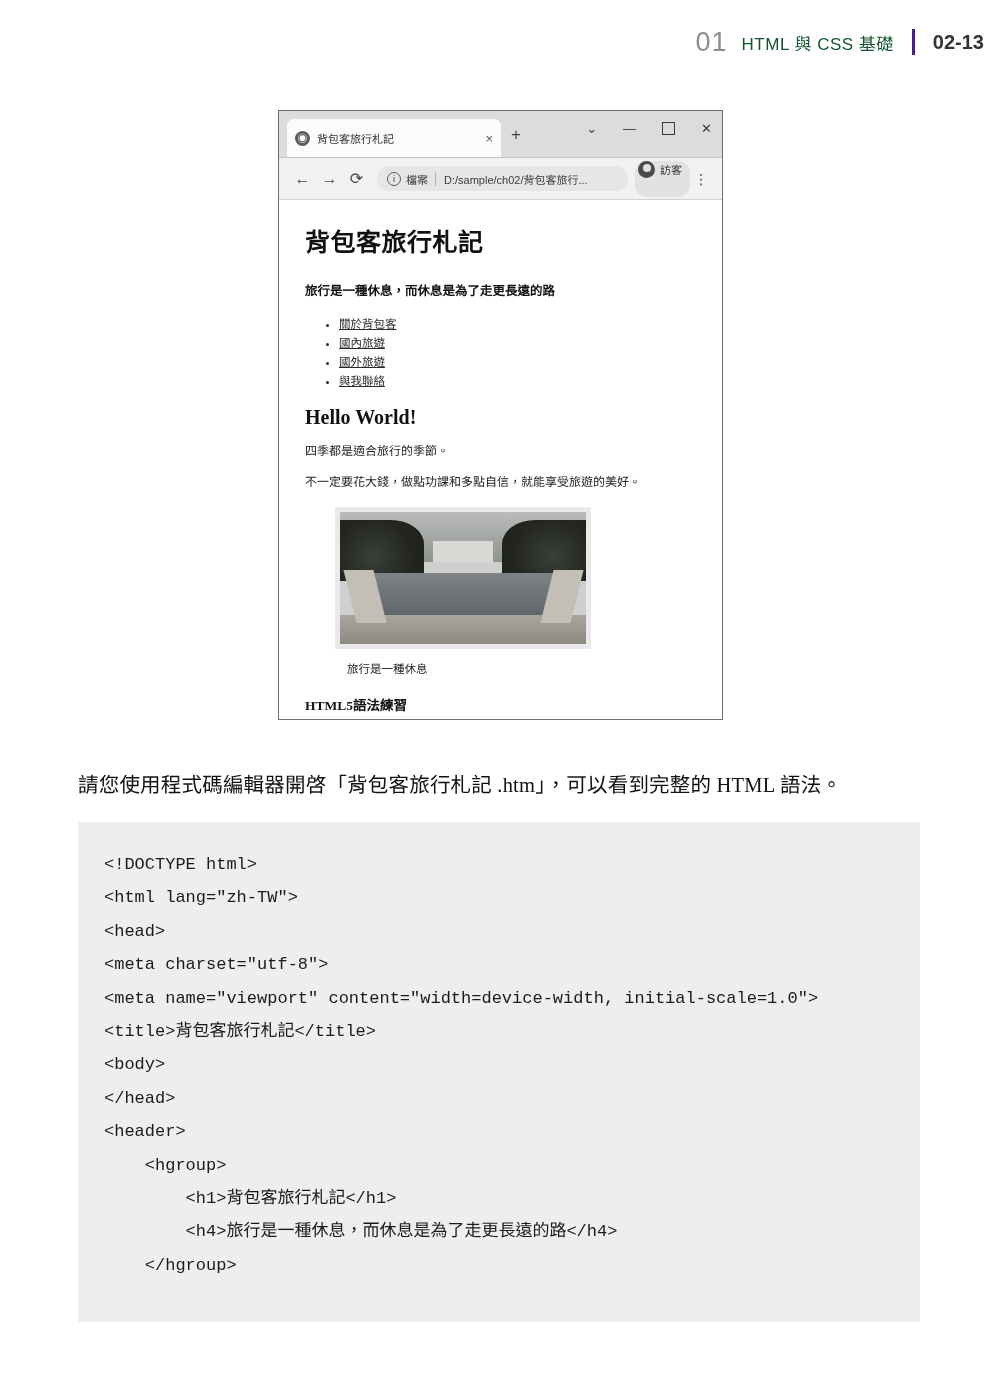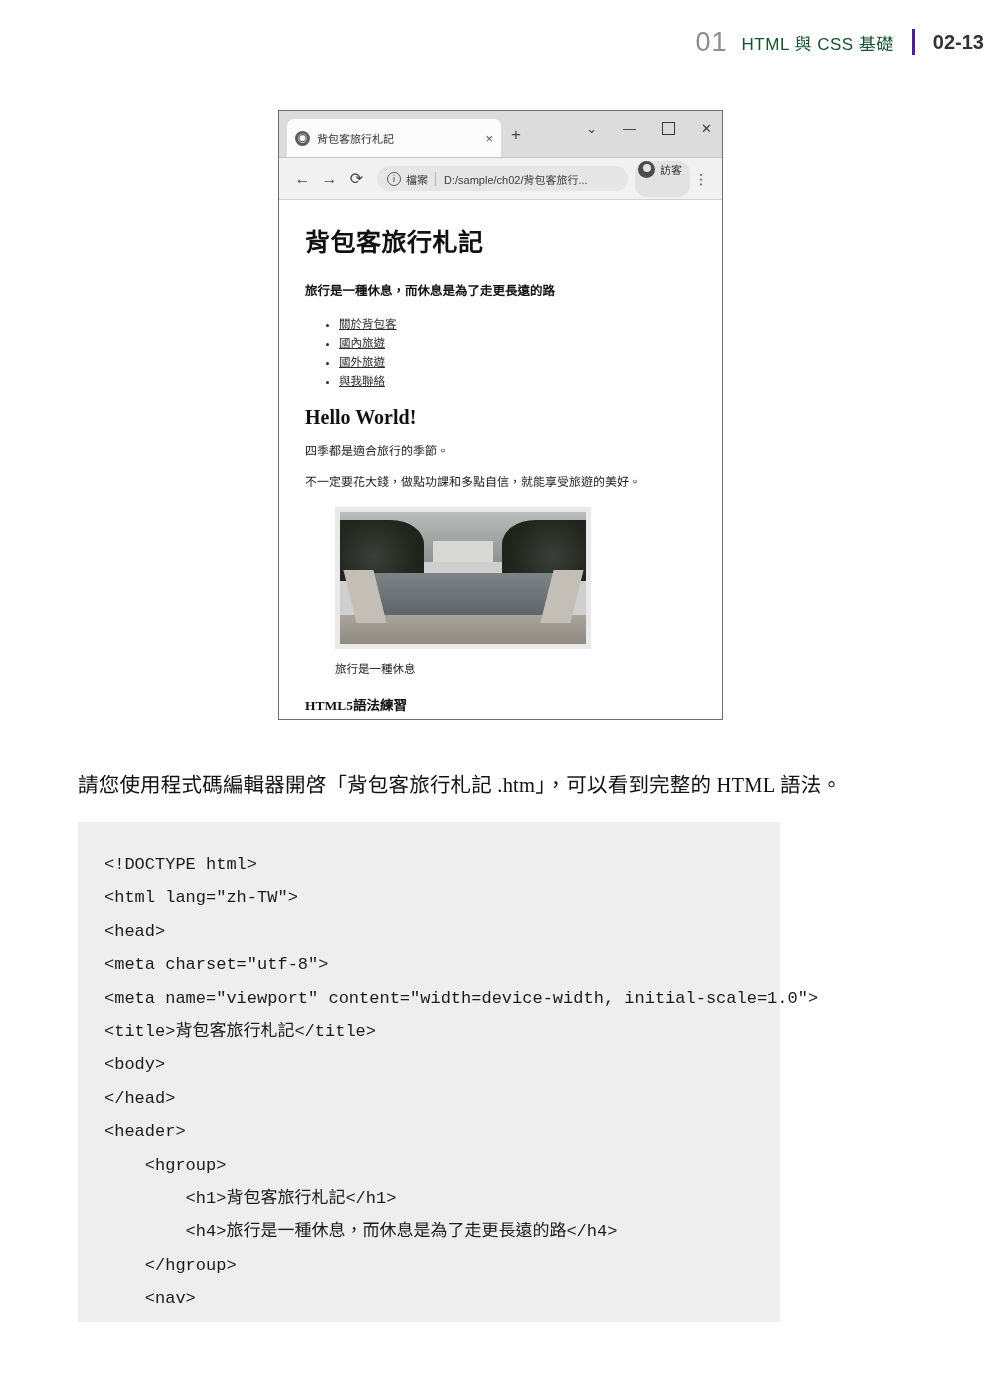--- a/index.html
+++ b/index.html
@@ -334,21 +334,21 @@
     position: absolute;
     right: 4%; top: 44%;
     width: 12%; height: 40%;
     background: #c3bfb6;
     transform: skewX(-14deg);
   }
   .figcaption {
     font-size: 11.5px;
     color: #222;
     margin-top: 11px;
-    margin-left: 0;
+    margin-left: 12px;
   }
   .doc-footer {
     font-family: "Liberation Serif", serif;
     font-size: 13.5px;
     font-weight: bold;
     color: #111;
     margin-top: 18px;
   }
 
   
@@ -361,21 +361,21 @@
     font-size: 20.5px;
     color: #111;
     letter-spacing: 0.2px;
   }
 
   
   .code-block {
     position: absolute;
     left: 78px;
     top: 822px;
-    width: 702px;
+    width: 842px;
     height: 500px;
     background: #eeeeee;
     padding: 26px 26px 0 26px;
     box-sizing: border-box;
   }
   .code-line {
     font-family: "Liberation Mono", monospace;
     font-size: 17px;
     line-height: 33.4px;
     color: #1a1a1a;
@@ -465,14 +465,13 @@
   <div class="code-line">&lt;meta charset="utf-8"&gt;</div>
   <div class="code-line">&lt;meta name="viewport" content="width=device-width, initial-scale=1.0"&gt;</div>
   <div class="code-line">&lt;title&gt;背包客旅行札記&lt;/title&gt;</div>
   <div class="code-line">&lt;body&gt;</div>
   <div class="code-line">&lt;/head&gt;</div>
   <div class="code-line">&lt;header&gt;</div>
   <div class="code-line">    &lt;hgroup&gt;</div>
   <div class="code-line">        &lt;h1&gt;背包客旅行札記&lt;/h1&gt;</div>
   <div class="code-line">        &lt;h4&gt;旅行是一種休息，而休息是為了走更長遠的路&lt;/h4&gt;</div>
   <div class="code-line">    &lt;/hgroup&gt;</div>
-  <div class="code-line">    &lt;nav&gt;</div>
 </div>
 
 </body></html>

